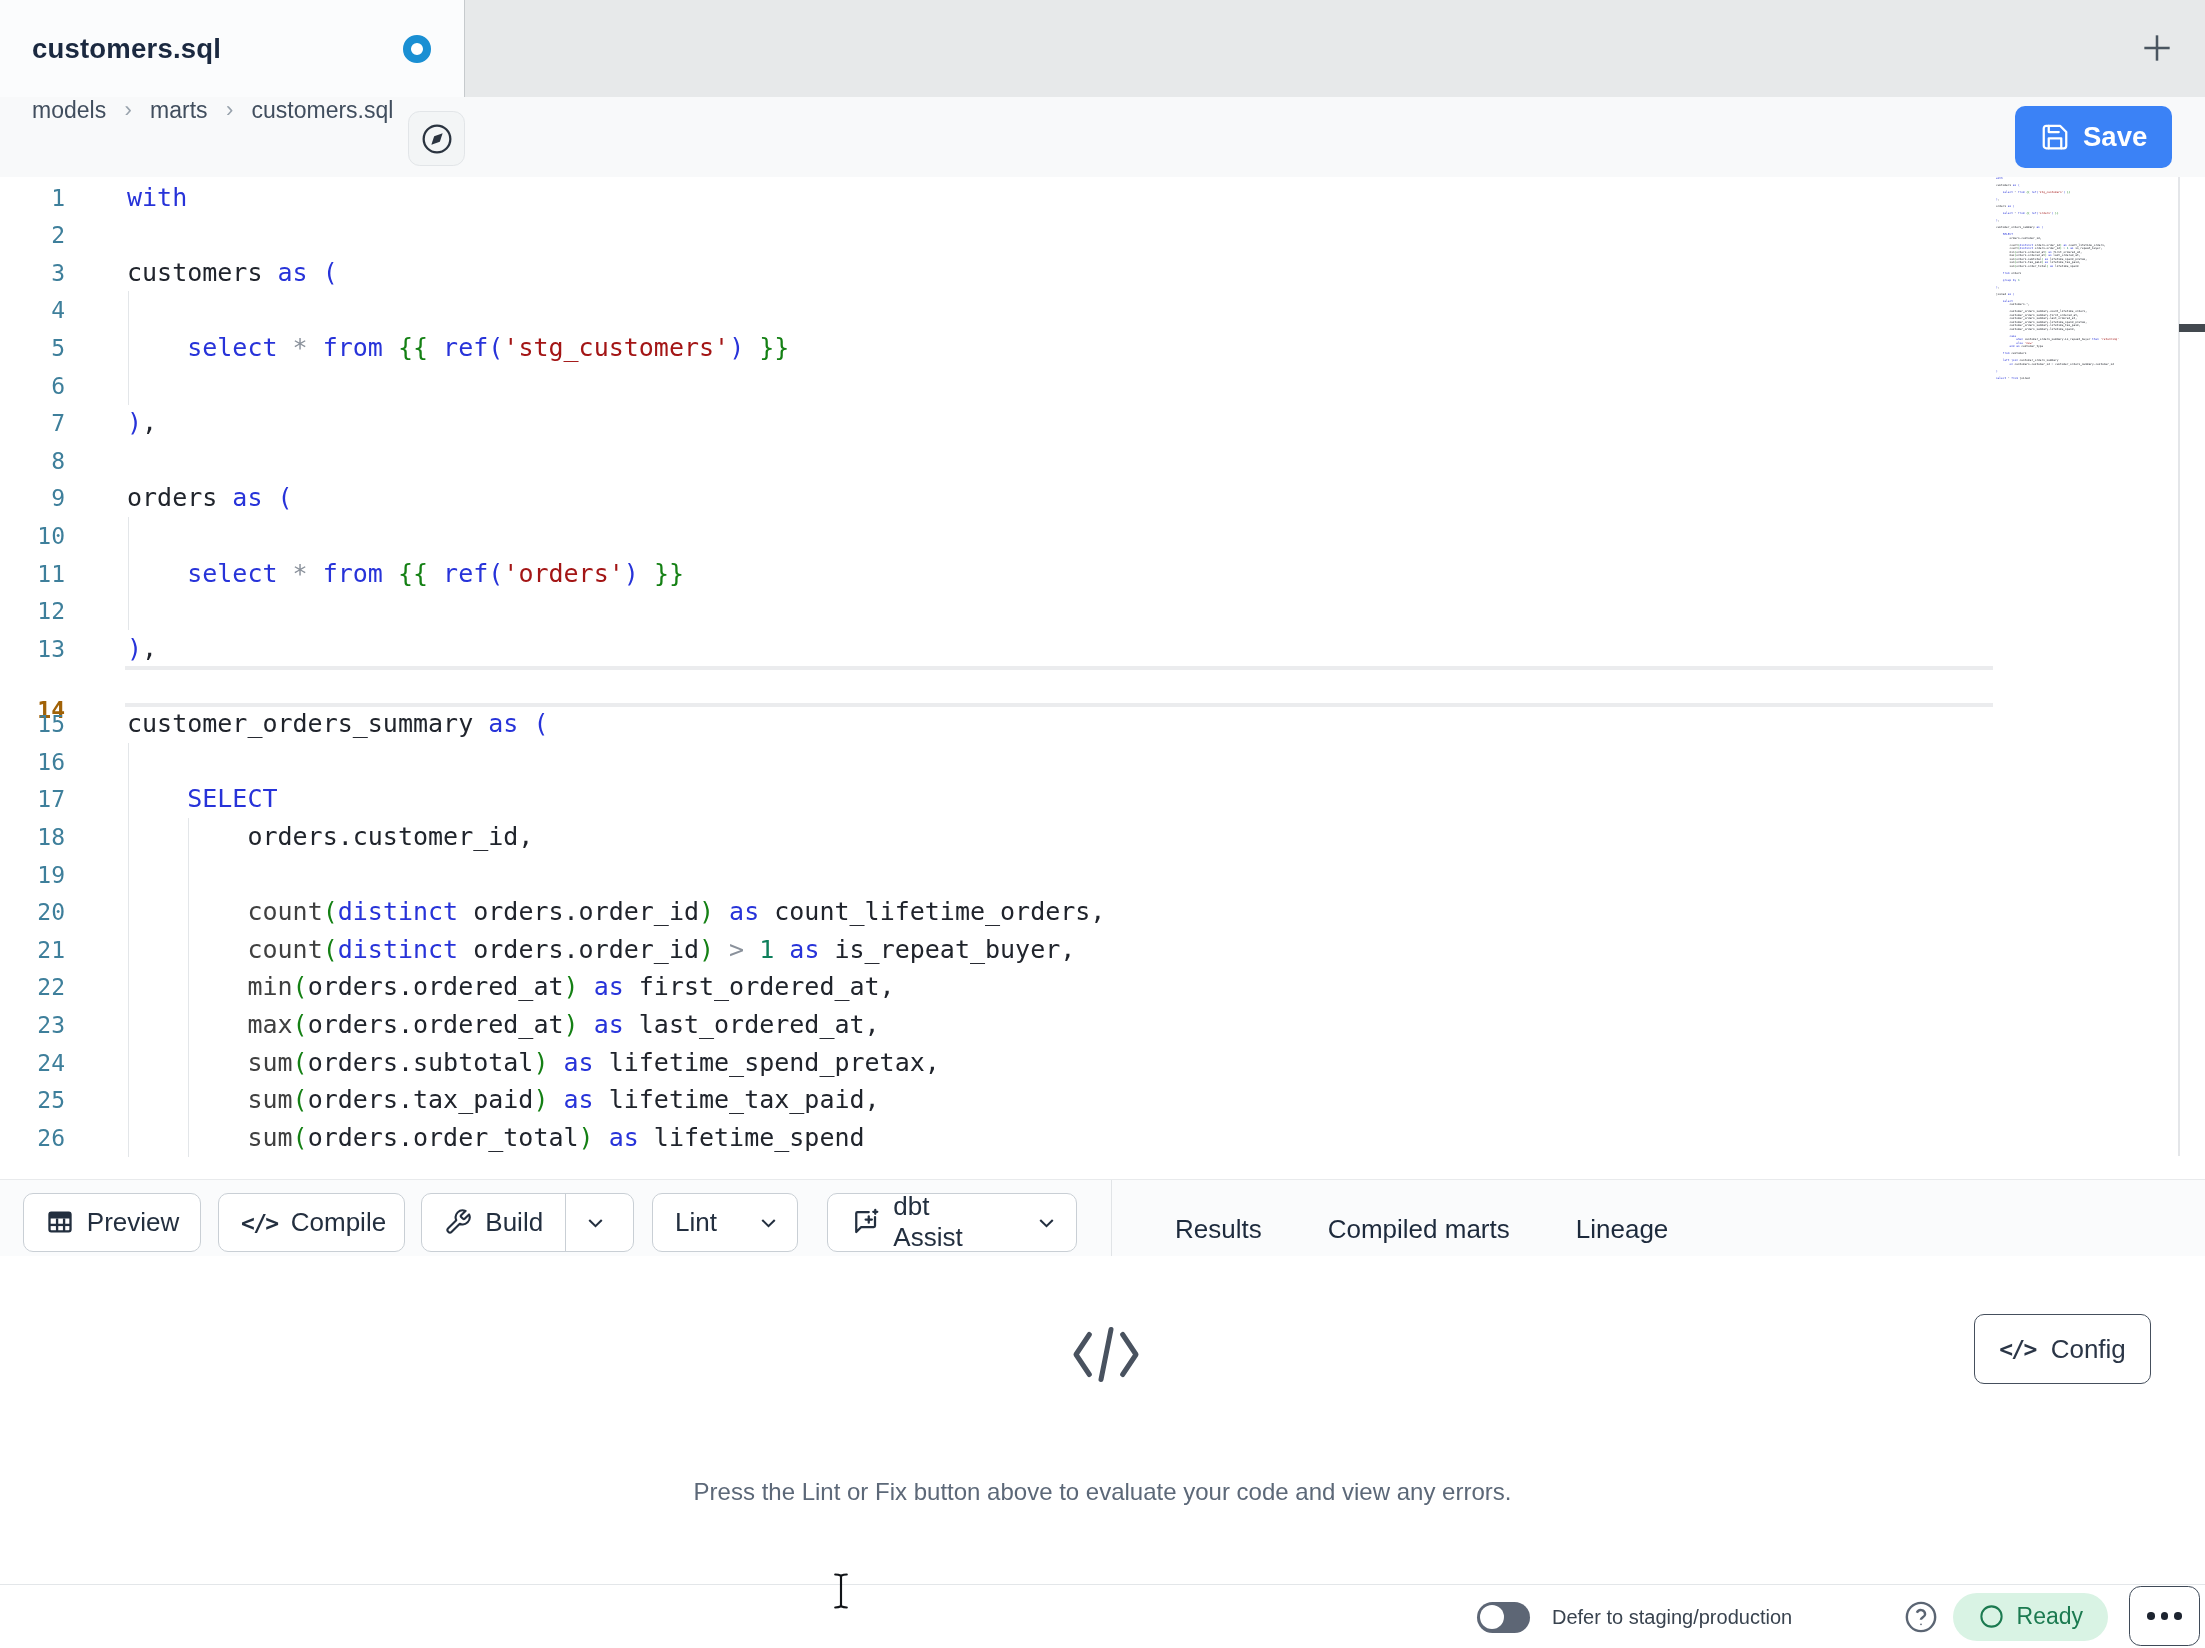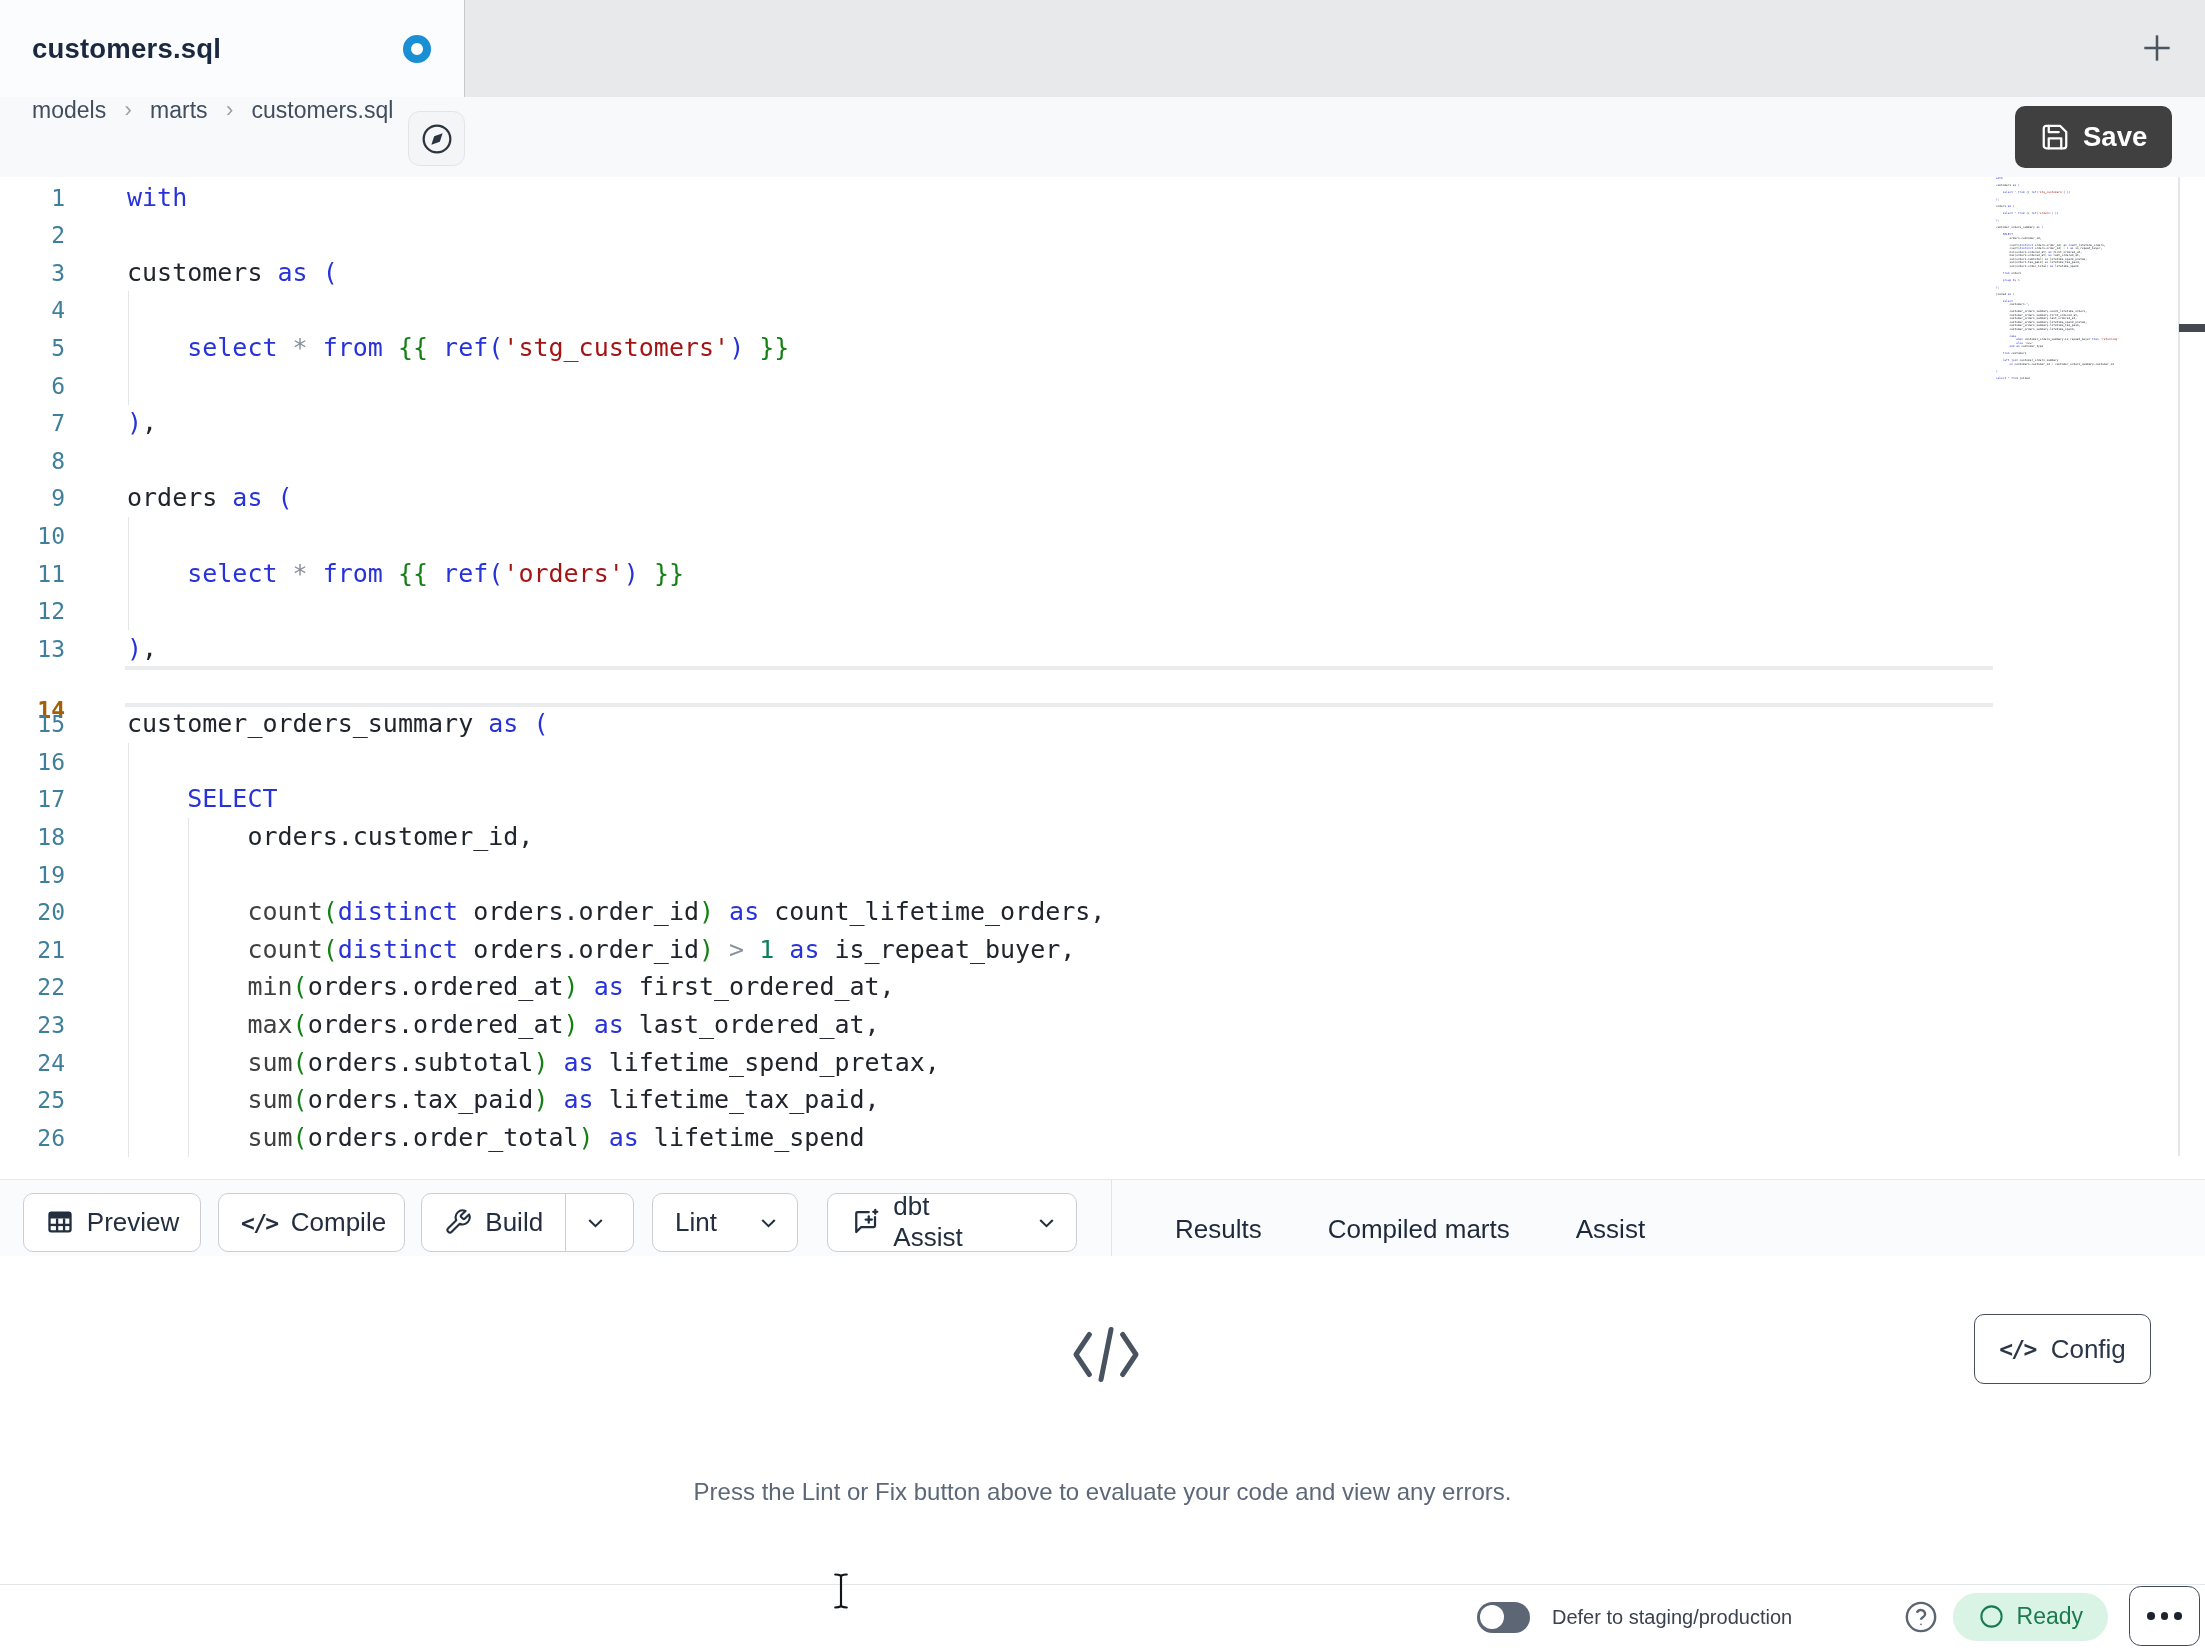--- a/index.html
+++ b/index.html
@@ -14,21 +14,21 @@
   .tabbar{position:absolute;left:0;top:0;width:2205px;height:97px;background:#e7e9ea;border-bottom:0.8px solid #e3e6e8;}
   .tab-active{position:absolute;left:0;top:0;width:464px;height:97px;background:#fbfcfd;border-right:0.8px solid #c6cacd;display:flex;align-items:center;}
   .tab-title{margin-left:32px;font-size:27.5px;font-weight:700;color:#1b2940;letter-spacing:0.2px;}
   .dirty-dot{position:absolute;left:403px;top:35px;width:11.7px;height:11.7px;border:8.3px solid #1a8fd3;border-radius:50%;background:#ffffff;box-sizing:content-box;}
   .plus-btn{position:absolute;right:23px;top:23px;width:50px;height:50px;display:flex;align-items:center;justify-content:center;color:#4a5560;cursor:pointer;}
   
   .crumbbar{position:absolute;left:0;top:97px;width:2205px;height:80px;background:#f8f9fa;}
   .crumbs{position:absolute;left:32px;top:0;height:80px;display:flex;align-items:flex-start;font-size:23px;color:#414e5e;}
   .crumb-sep{margin:0 18.3px;color:#98a2ac;font-size:22px;}
   .compass-btn{position:absolute;left:408px;top:14px;width:55px;height:53px;border:0.8px solid #e2e5e8;border-radius:11.7px;background:#f3f5f6;display:flex;align-items:center;justify-content:center;color:#2b3440;cursor:pointer;}
-  .save-btn{position:absolute;left:2015px;top:9.2px;width:157px;height:62px;background:#404040;border:none;border-radius:10px;color:#ffffff;font-size:27.5px;font-weight:600;font-family:inherit;display:flex;align-items:center;justify-content:center;gap:13.3px;cursor:pointer;}
+  .save-btn{position:absolute;left:2015px;top:9.2px;width:157px;height:62px;background:#3b82f6;border:none;border-radius:10px;color:#ffffff;font-size:27.5px;font-weight:600;font-family:inherit;display:flex;align-items:center;justify-content:center;gap:13.3px;cursor:pointer;}
   
   .editor{position:absolute;left:0;top:177px;width:2205px;height:979px;background:#ffffff;font-family:"DejaVu Sans Mono","Liberation Mono",monospace;font-size:25px;}
   .code-row{position:absolute;left:0;width:2178px;height:38px;white-space:pre;}
   .gutter-num{position:absolute;left:0;width:65px;text-align:right;color:#3e7f9b;font-size:23px;line-height:38px;}
   .gutter-num.cur{color:#a16207;font-weight:700;margin-top:24px;}
   .code-text{position:absolute;left:127px;line-height:38px;color:#20242c;}
   .cur-line-band{position:absolute;left:125px;width:1868px;height:4.2px;background:#ebecee;}
   .iguide{position:absolute;top:0;width:0.8px;height:38px;background:#e3e6e9;}
   .tk-k{color:#2733d9;} .tk-f{color:#404040;} .tk-s{color:#a31515;}
   .tk-g{color:#148014;} .tk-n{color:#0e7f5b;} .tk-o{color:#8a919b;} .tk-i{color:#20242c;}
@@ -274,21 +274,21 @@
               <polyline points="6 9.5 12 15.5 18 9.5"></polyline>
             </svg>
           </span>
         </div>
       </div>
     </div>
   <div class="tb-divider"></div>
   <div class="result-tabs" id="result-tabs">
       <div class="rtab">Results</div>
       <div class="rtab">Compiled marts</div>
-      <div class="rtab">Assist</div>
+      <div class="rtab">Lineage</div>
     </div>
 </div>
 
 <div class="panel">
   <div class="empty-icon">
     <svg width="70" height="57" viewBox="0 0 84 68" fill="none" stroke="currentColor" stroke-width="6" stroke-linecap="round" stroke-linejoin="round">
       <polyline points="22 10 6 34 22 58"></polyline>
       <line x1="48" y1="4" x2="36" y2="64"></line>
       <polyline points="62 10 78 34 62 58"></polyline>
     </svg>

